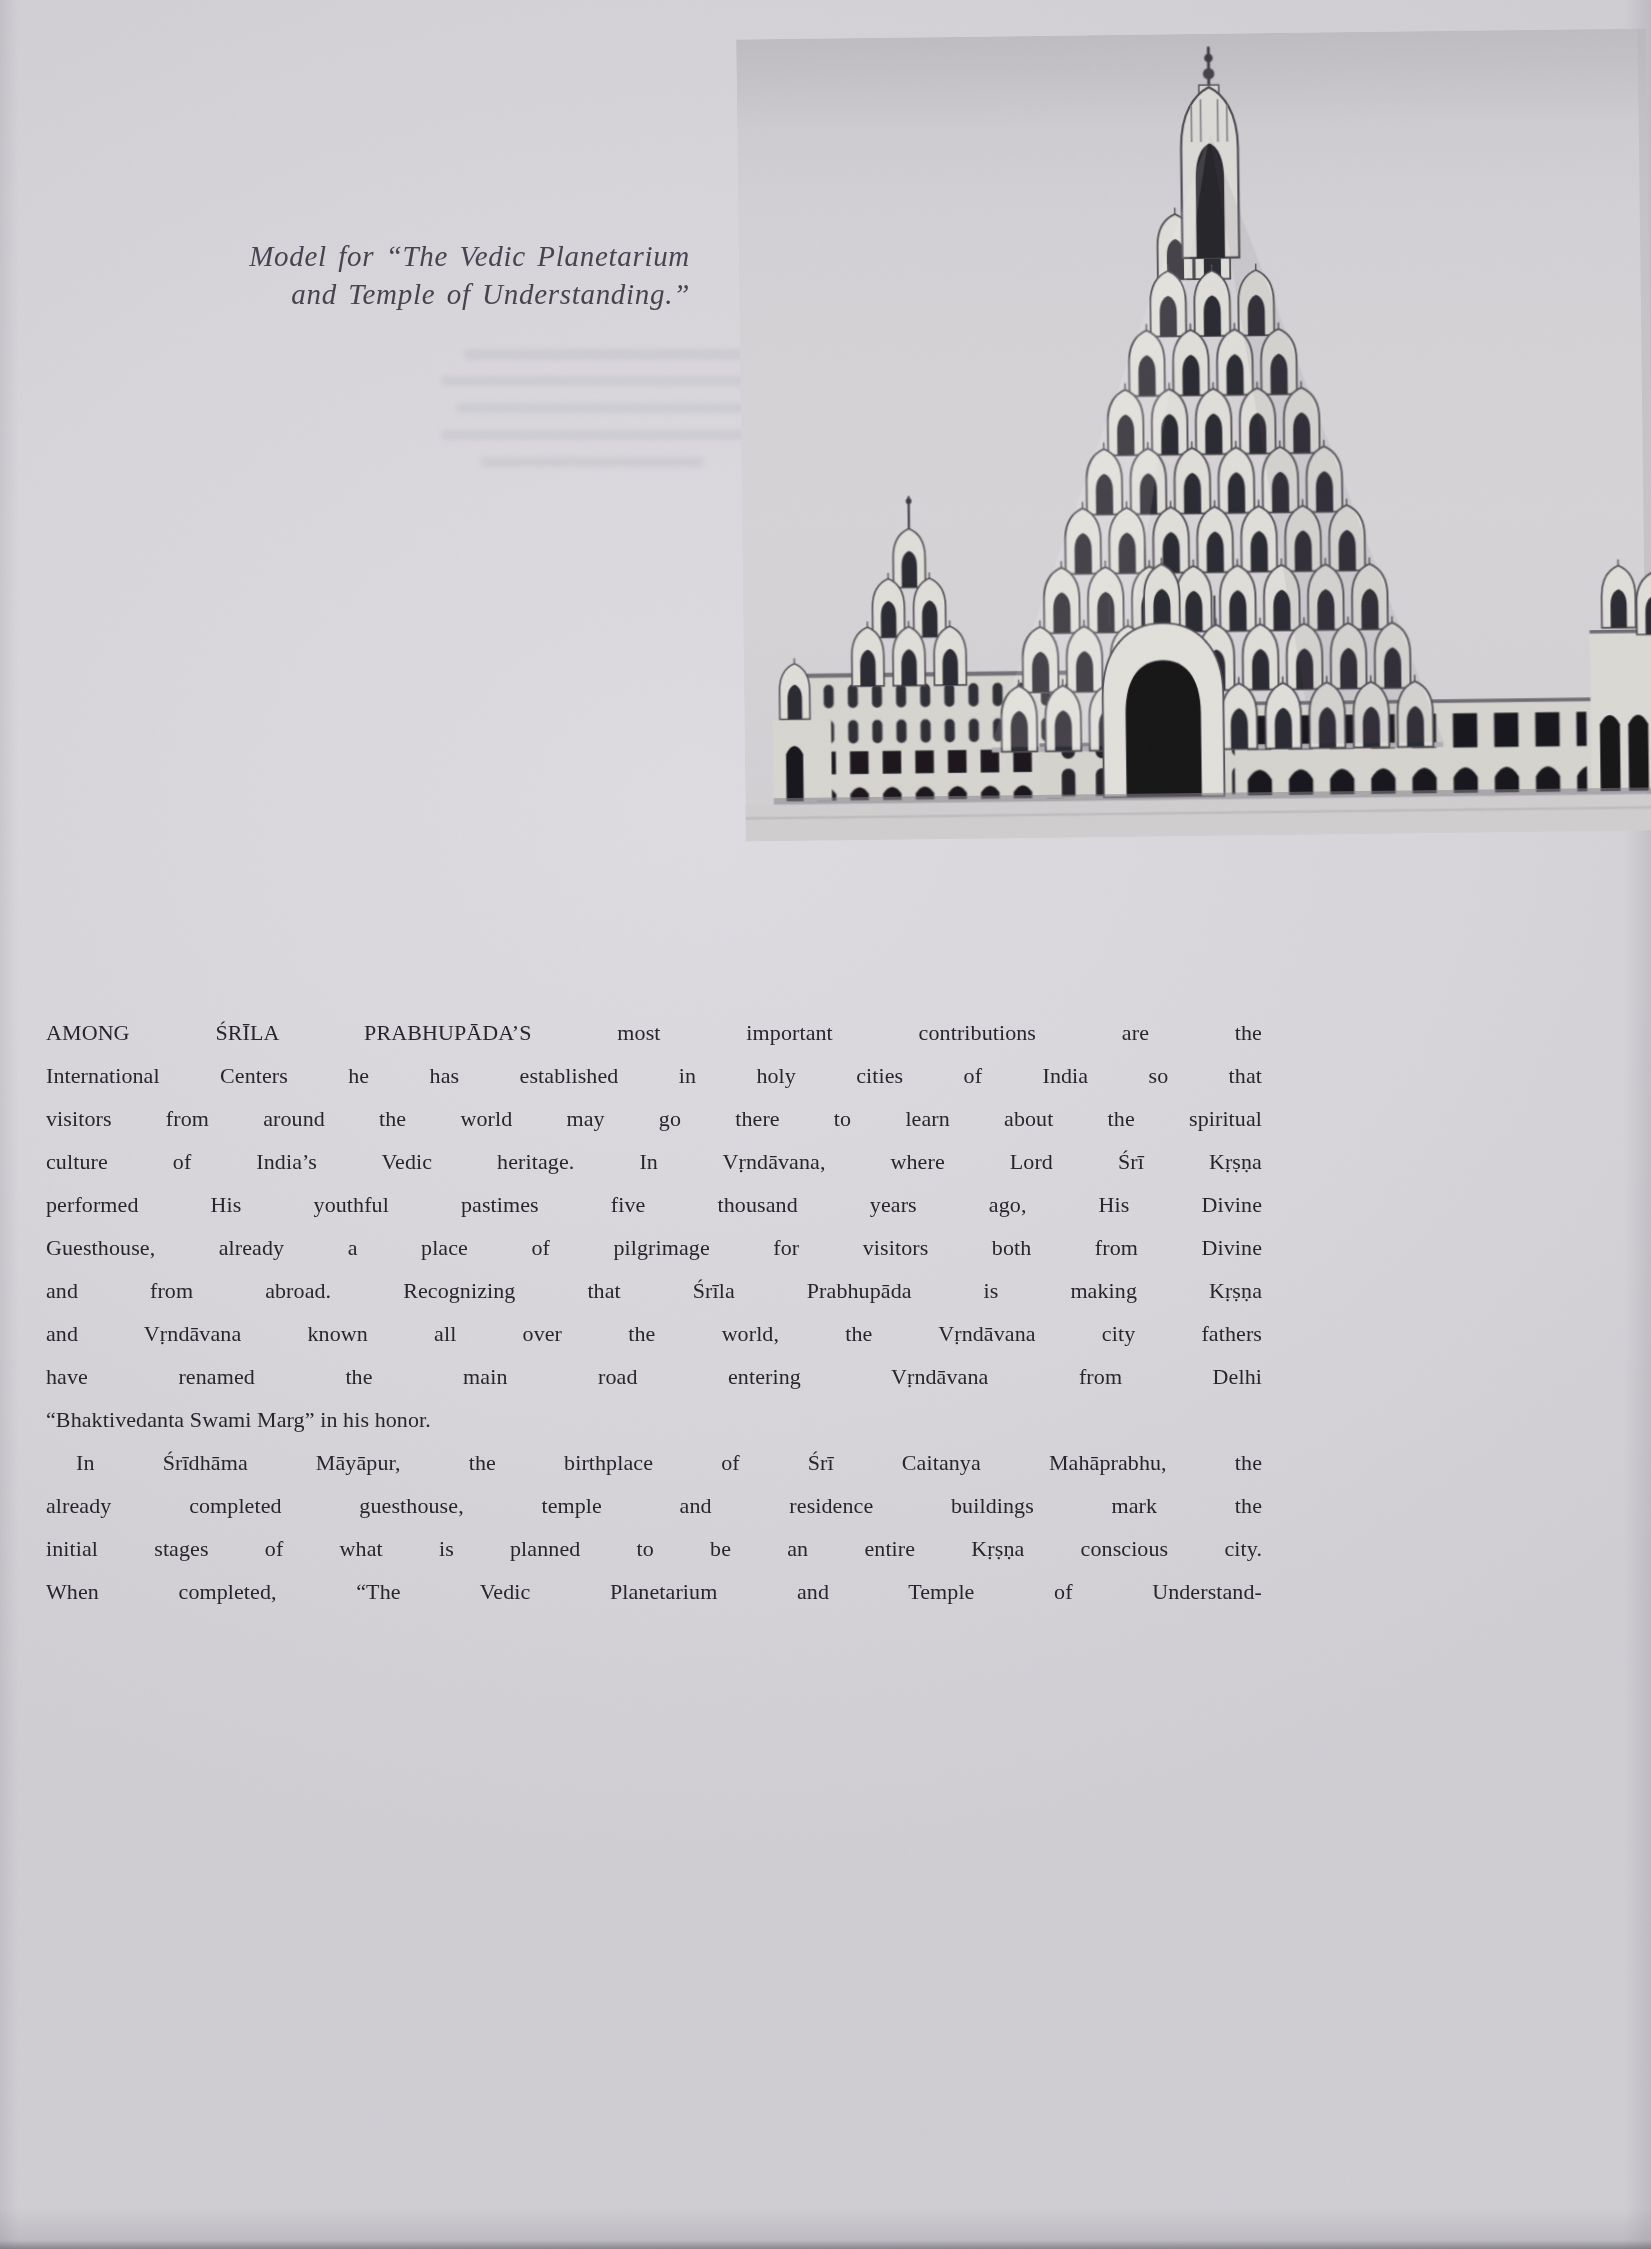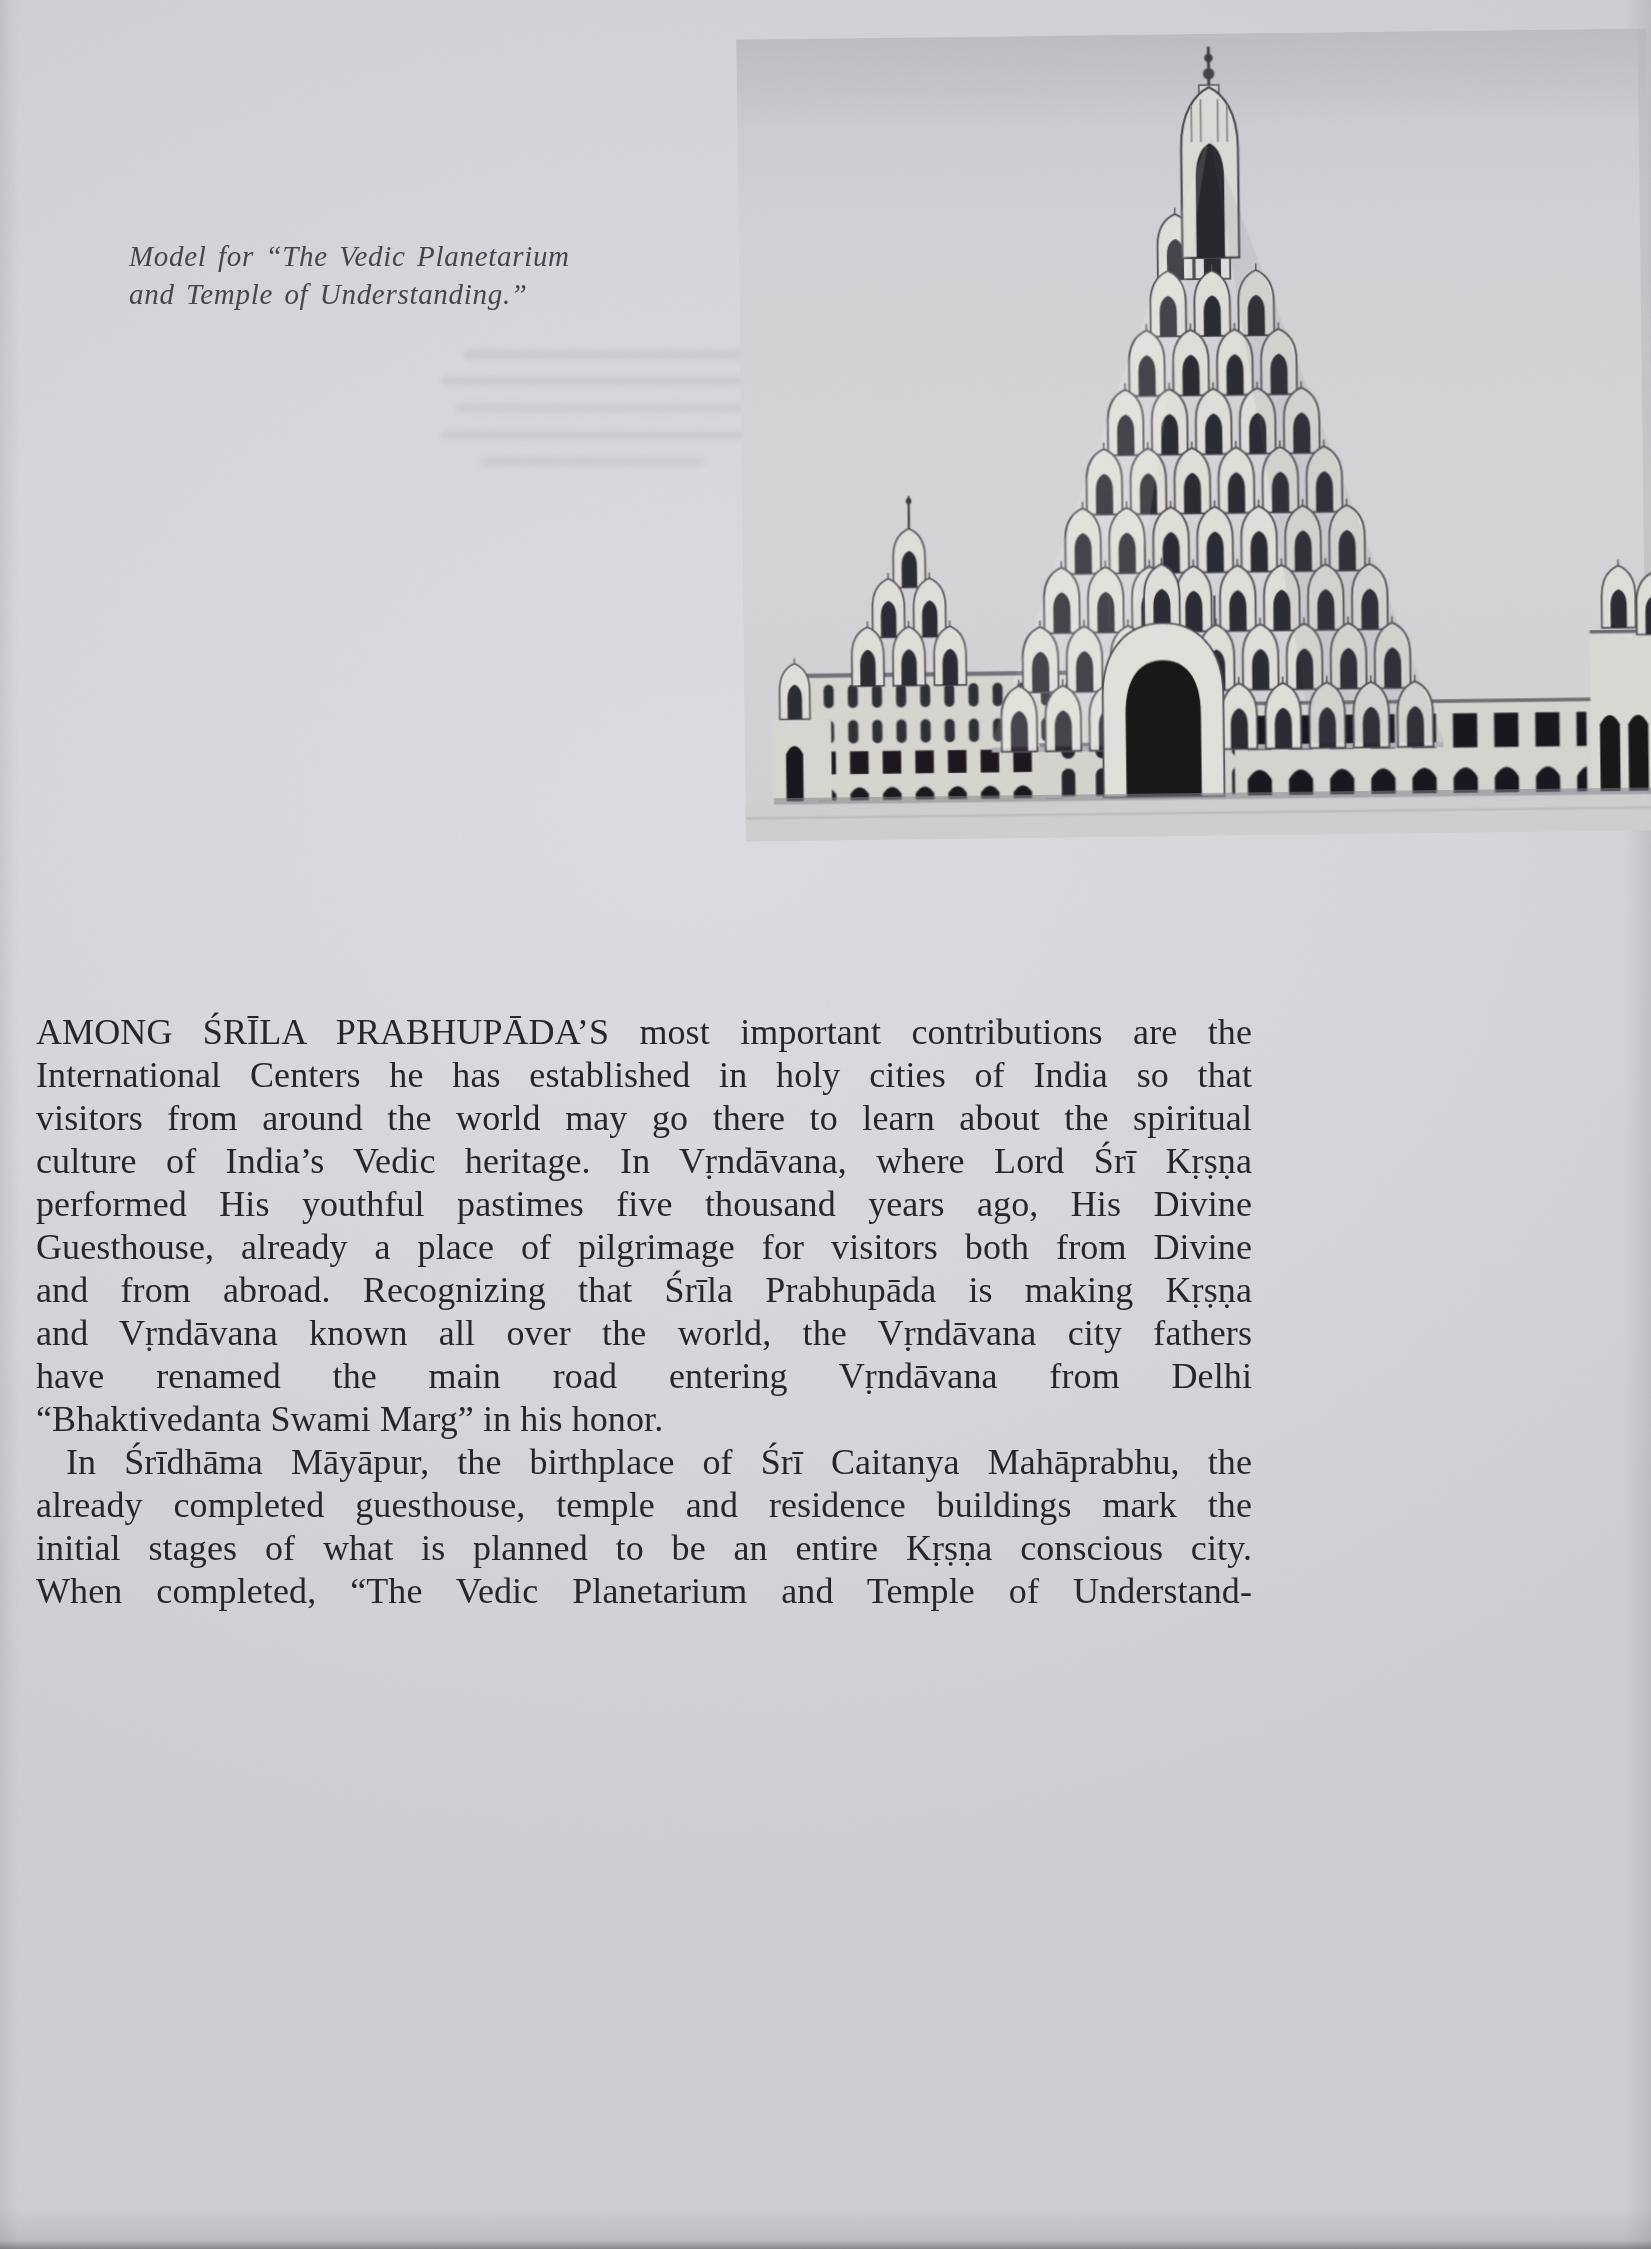--- a/index.html
+++ b/index.html
@@ -16,21 +16,21 @@
   }
   .bottom-edge{
     position:absolute;left:0;bottom:0;width:100%;height:10px;
     background:linear-gradient(180deg, rgba(60,58,66,0) 0%, rgba(60,58,66,.30) 70%, rgba(60,58,66,.45) 100%);
   }
   .grain{position:absolute;left:0;top:0;width:1652px;height:2250px;opacity:.5;pointer-events:none;}
 
   
   .caption{
     position:absolute;left:129px;top:237px;width:561px;
-    text-align:left;
+    text-align:right;
     font-style:italic;
     font-size:29px;line-height:38px;
     letter-spacing:0.7px;word-spacing:3.5px;
     color:#46434e;
   }
 
   
   .bleed{position:absolute;left:441px;top:349px;width:387px;}
   .bleed div{
     height:10.6px;border-radius:5.7px;margin-bottom:16.3px;
@@ -46,22 +46,22 @@
   
   .photo{
     position:absolute;left:741px;top:34px;width:910px;height:802px;
     transform:rotate(-0.7deg);
     transform-origin:50% 50%;
   }
   .photo svg{display:block;width:100%;height:100%;}
 
   
   .body-text{
-    position:absolute;left:36px;top:1011px;width:1216px;
-    font-size:36px;line-height:43px;
+    position:absolute;left:46px;top:1011px;width:1216px;
+    font-size:22px;line-height:43px;
     letter-spacing:0.1px;
     color:#26242a;
   }
   .body-line{text-align:justify;text-align-last:justify;}
   .body-line.last{text-align-last:left;}
   .body-line.indent{text-indent:30px;}
 </style>
 </head>
 <body>
 

